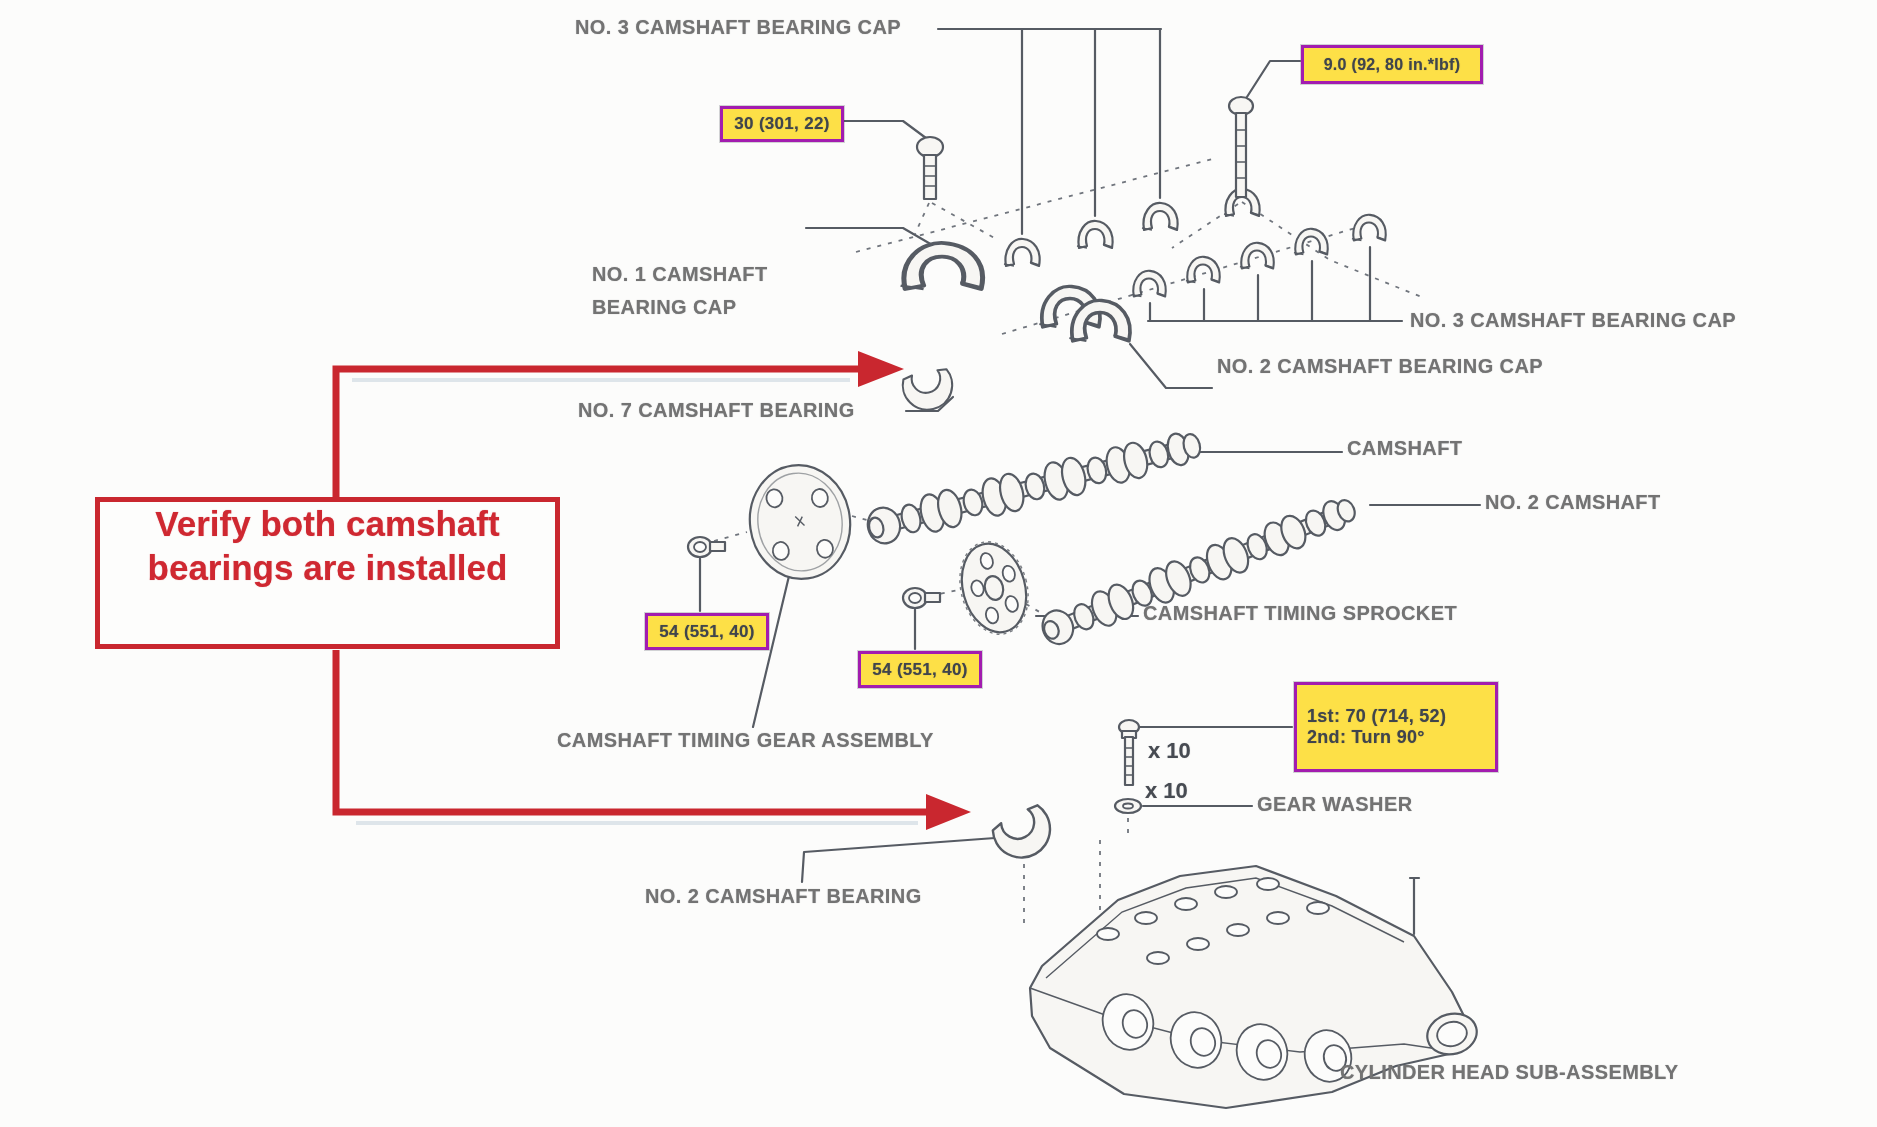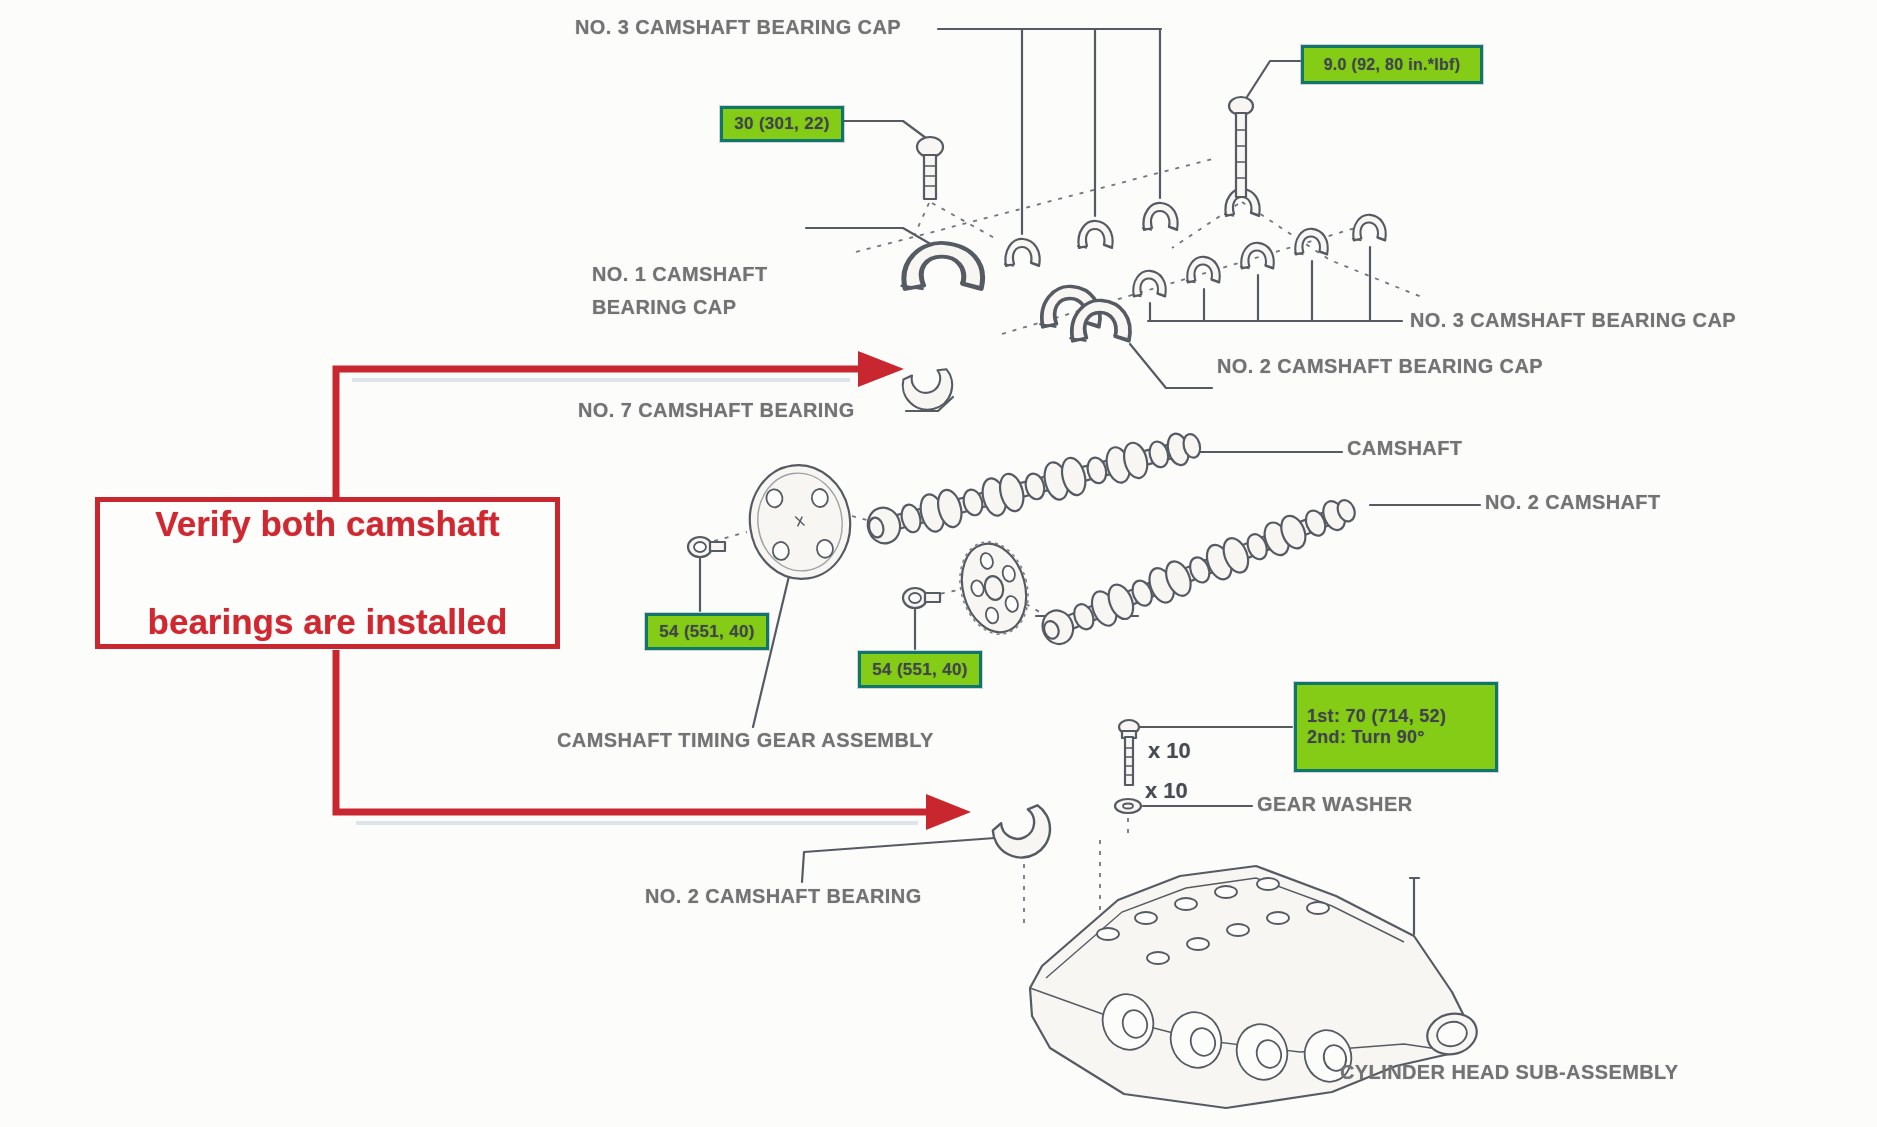--- a/index.html
+++ b/index.html
@@ -10,28 +10,28 @@
   .lnthin{stroke:#565b63;stroke-width:1.4;fill:none;}
   .part{stroke:#565b63;stroke-width:2.2;fill:#f7f6f3;stroke-linejoin:round;}
   .hole{fill:#fcfcfb;stroke:#565b63;stroke-width:1.8;}
   .dsh{stroke:#70757d;stroke-width:1.8;fill:none;stroke-dasharray:4 7;}
   .redline{stroke:#c9272f;stroke-width:7;fill:none;}
   .redfill{fill:#c9272f;}
   .shadow{stroke:#c5d2dc;stroke-width:4;opacity:.55;fill:none;}
   .lbl{position:absolute;font-size:20px;font-weight:700;color:#737373;letter-spacing:.4px;
        white-space:nowrap;text-shadow:0 0 1px rgba(71,75,82,.45);}
   .lbl.two{line-height:33px;margin-top:44px;}
-  .tbox{position:absolute;border:3px solid #0f766e;background:#84cc16;color:#40454c;
+  .tbox{position:absolute;border:3px solid #a21caf;background:#fde047;color:#40454c;
         font-weight:700;display:flex;align-items:center;justify-content:center;
         font-size:17px;letter-spacing:.3px;white-space:nowrap;
         box-shadow:0 0 0 1px rgba(60,65,72,.22);text-shadow:0 0 1px rgba(63,68,75,.5);}
   .tbox.seq{flex-direction:column;align-items:flex-start;justify-content:center;
             gap:0;padding:0 10px;font-size:18px;}
   .notebox{position:absolute;border:5px solid #c9272f;background:#fdfdfc;color:#cf2831;
-           display:flex;flex-direction:column;align-items:center;justify-content:space-between;
+           display:flex;flex-direction:column;align-items:center;justify-content:flex-start;
            font-size:35px;font-weight:700;line-height:1.26;text-align:center;
            text-shadow:0 0 1px rgba(201,39,47,.5);}
   .qty{position:absolute;font-size:22px;font-weight:700;color:#474b52;white-space:nowrap;
        text-shadow:0 0 1px rgba(71,75,82,.4);}
 </style>
 </head>
 <body>
 
 <div class="stage">
 
@@ -262,20 +262,21 @@
   <div class="lbl two" style="left:592px;top:214px">
     <div>NO. 1 CAMSHAFT</div>
     <div>BEARING CAP</div>
   </div>
 
   <div class="lbl" style="left:1410px;top:309px">NO. 3 CAMSHAFT BEARING CAP</div>
   <div class="lbl" style="left:1217px;top:355px">NO. 2 CAMSHAFT BEARING CAP</div>
   <div class="lbl" style="left:578px;top:399px">NO. 7 CAMSHAFT BEARING</div>
   <div class="lbl" style="left:1347px;top:437px">CAMSHAFT</div>
   <div class="lbl" style="left:1485px;top:491px">NO. 2 CAMSHAFT</div>
+  <div class="lbl" style="left:1143px;top:602px">CAMSHAFT TIMING SPROCKET</div>
   <div class="lbl" style="left:557px;top:729px">CAMSHAFT TIMING GEAR ASSEMBLY</div>
   <div class="lbl" style="left:1257px;top:793px">GEAR WASHER</div>
   <div class="lbl" style="left:645px;top:885px">NO. 2 CAMSHAFT BEARING</div>
   <div class="lbl" style="left:1340px;top:1061px">CYLINDER HEAD SUB-ASSEMBLY</div>
 
   <div class="qty" style="left:1148px;top:738px">x 10</div>
   <div class="qty" style="left:1145px;top:778px">x 10</div>
 
   <div class="tbox" style="left:720px;top:106px;width:118px;height:30px">30 (301, 22)</div>
   <div class="tbox" style="left:1301px;top:45px;width:176px;height:33px;font-size:16px">9.0 (92, 80 in.*lbf)</div>

